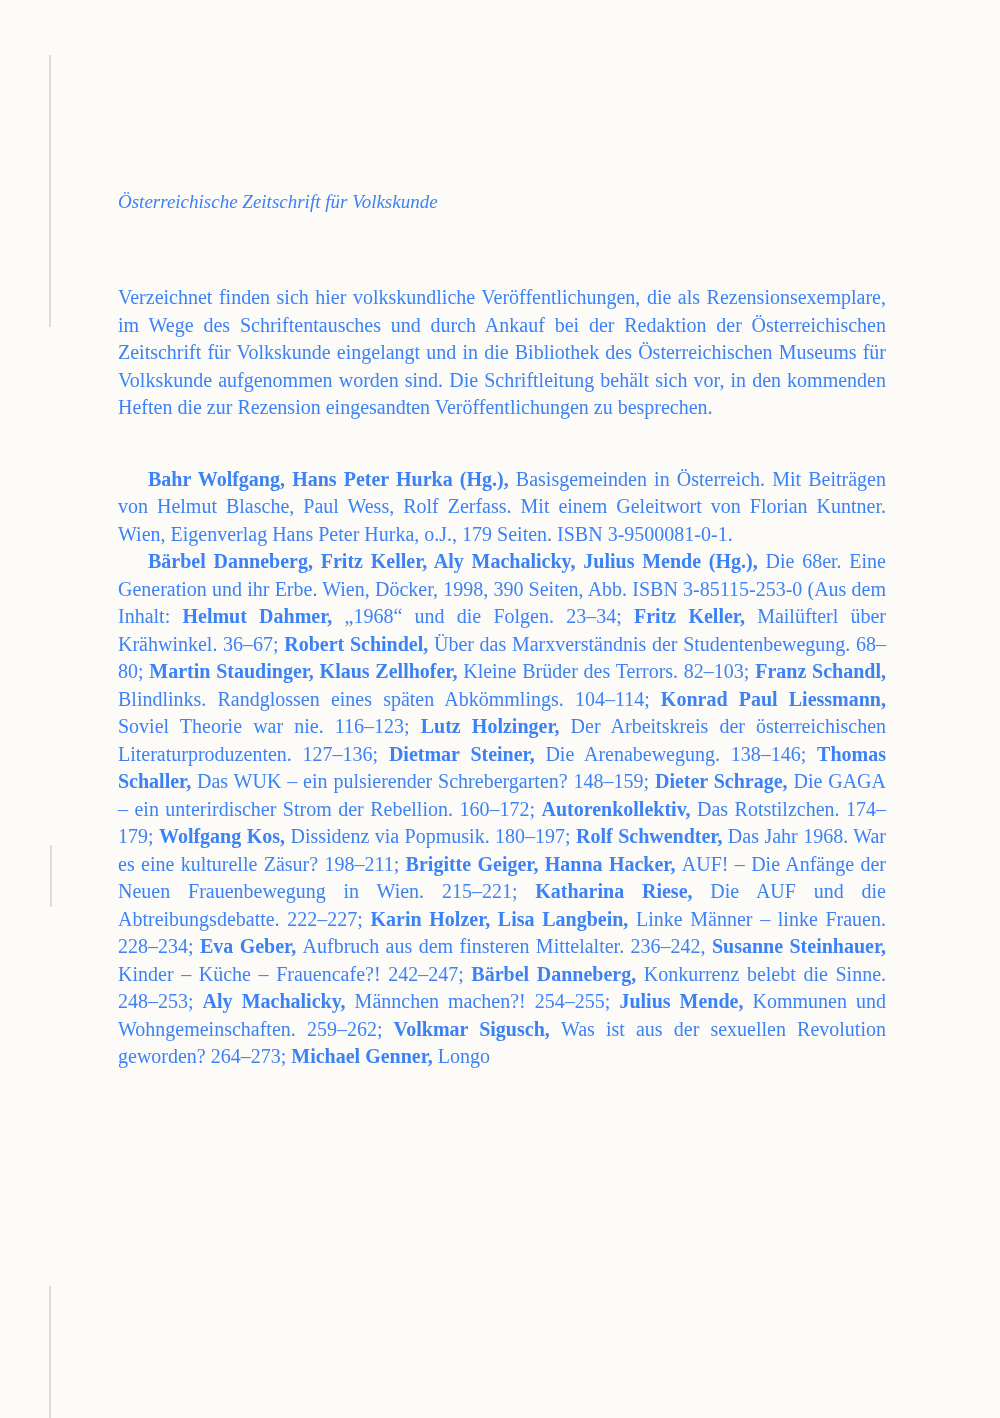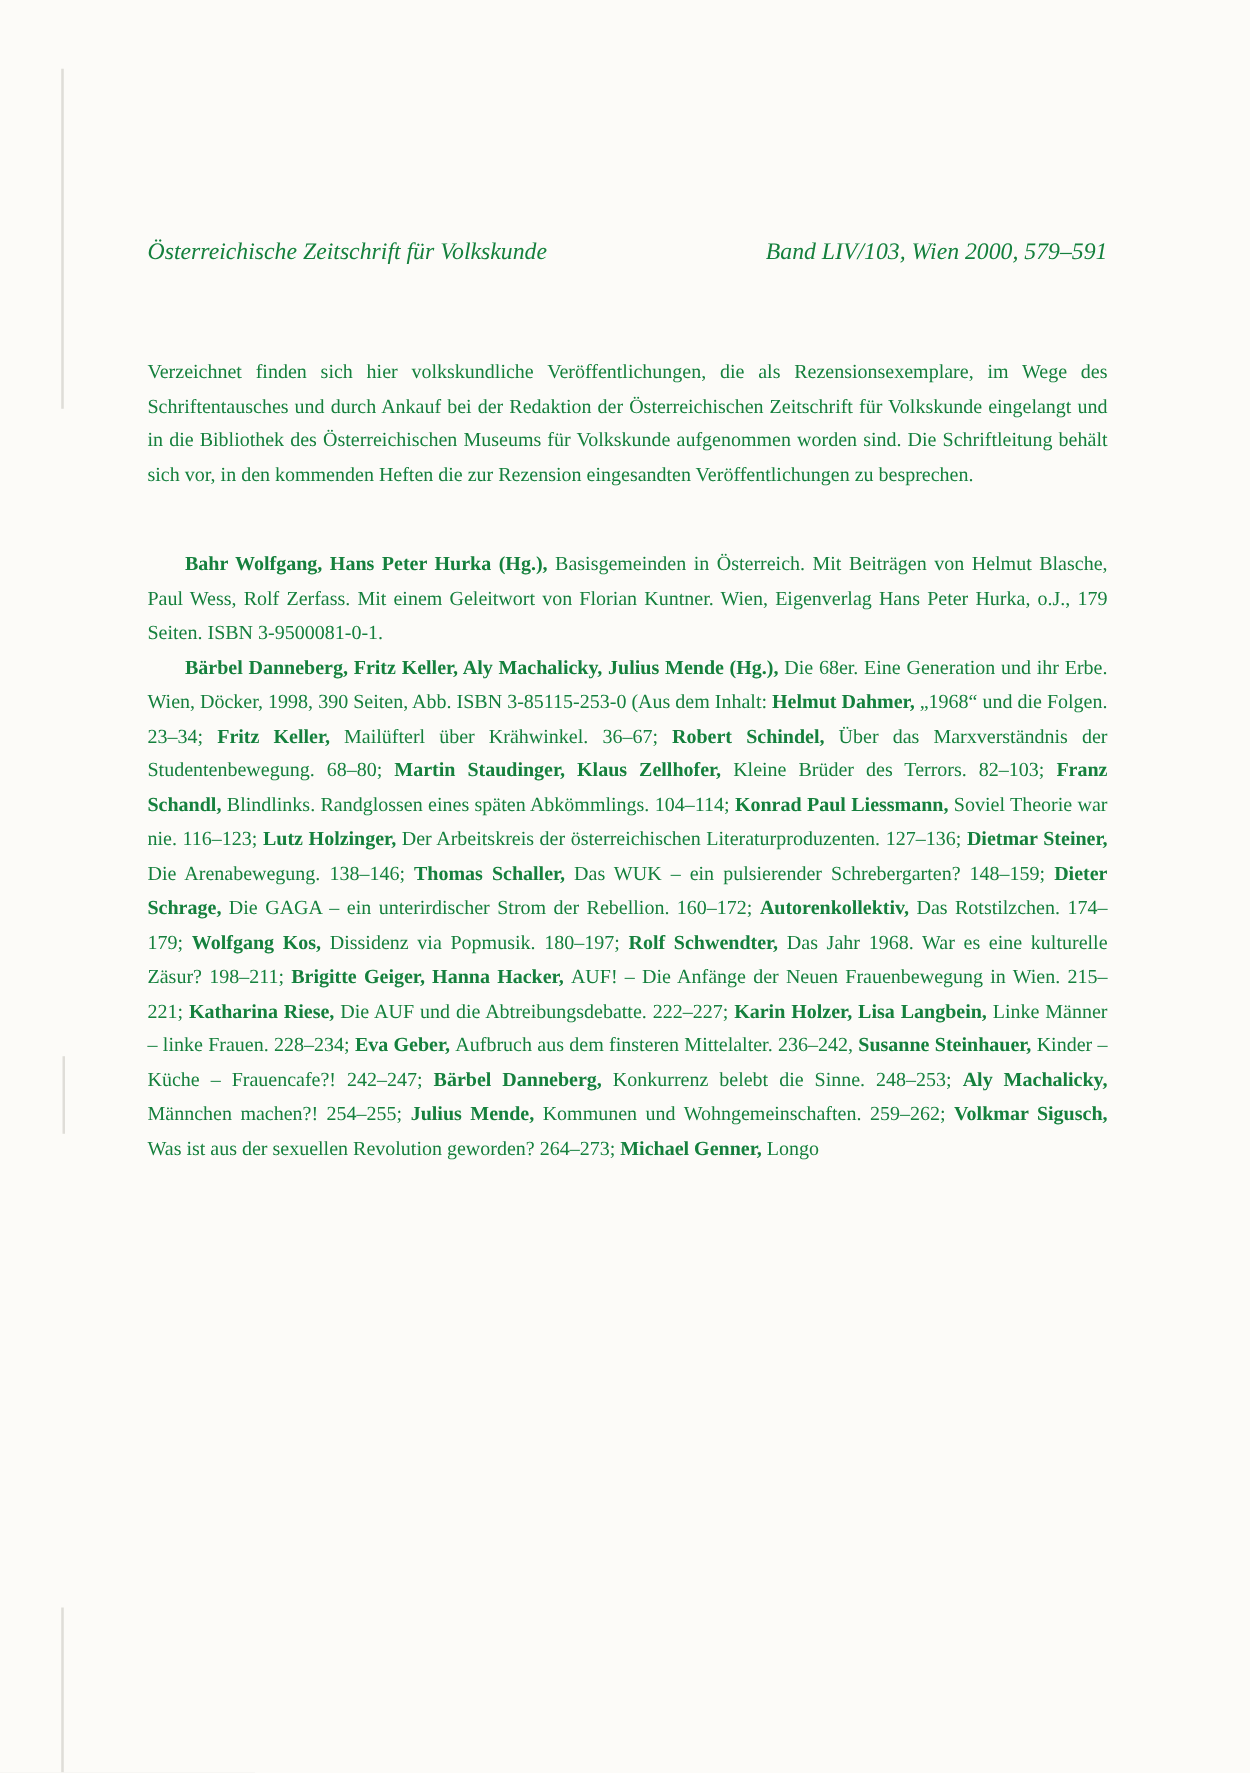--- a/index.html
+++ b/index.html
@@ -7,21 +7,21 @@
     padding: 0;
     background: #f4f3f0;
   }
   .scan {
     position: relative;
     width: 1000px;
     height: 1418px;
     margin: 0 auto;
     background: #fcfbf8;
     overflow: hidden;
-    color: #15803d;
+    color: #3b82f6;
     font-family: "Liberation Serif", "DejaVu Serif", serif;
   }
   
   .artifact {
     position: absolute;
     width: 2px;
     background: #cfcdc6;
     opacity: 0.65;
   }
   .artifact.a1 { left: 49px; top: 55px;  height: 272px; }
@@ -48,21 +48,21 @@
   h1.title {
     margin: 52px 0 0 0;
     text-align: center;
     font-size: 25px;
     font-weight: bold;
     letter-spacing: 0.3px;
     line-height: 30px;
   }
 
   .body-text {
-    font-size: 16px;
+    font-size: 20px;
     line-height: 27.5px;
     text-align: justify;
   }
 
   p.intro {
     margin: 70px 0 0 0;
   }
 
   .entries {
     margin-top: 44px;
@@ -79,21 +79,20 @@
 <div class="scan">
 
   <div class="artifact a1"></div>
   <div class="artifact a2"></div>
   <div class="artifact a3"></div>
 
   <div class="page">
 
     <header class="running-head">
       <span class="journal">Österreichische Zeitschrift für Volkskunde</span>
-      <span class="issue">Band LIV/103, Wien 2000, 579–591</span>
     </header>
 
 
     <p class="intro body-text">Verzeichnet finden sich hier volkskundliche Veröffentlichungen, die als Rezensionsexemplare, im Wege des Schriftentausches und durch Ankauf bei der Redaktion der Österreichischen Zeitschrift für Volkskunde eingelangt und in die Bibliothek des Österreichischen Museums für Volkskunde aufgenommen worden sind. Die Schriftleitung behält sich vor, in den kommenden Heften die zur Rezension eingesandten Veröffentlichungen zu besprechen.</p>
 
     <section class="entries body-text">
       <p class="entry"><b>Bahr Wolfgang, Hans Peter Hurka (Hg.), </b><span>Basisgemeinden in Österreich. Mit Beiträgen von Helmut Blasche, Paul Wess, Rolf Zerfass. Mit einem Geleitwort von Florian Kuntner. Wien, Eigenverlag Hans Peter Hurka, o.J., 179 Seiten. ISBN 3-9500081-0-1.</span></p>
       <p class="entry"><b>Bärbel Danneberg, Fritz Keller, Aly Machalicky, Julius Mende (Hg.), </b><span>Die 68er. Eine Generation und ihr Erbe. Wien, Döcker, 1998, 390 Seiten, Abb. ISBN 3-85115-253-0 (Aus dem Inhalt: </span><b>Helmut Dahmer, </b><span>„1968“ und die Folgen. 23–34; </span><b>Fritz Keller, </b><span>Mailüfterl über Krähwinkel. 36–67; </span><b>Robert Schindel, </b><span>Über das Marxverständnis der Studentenbewegung. 68–80; </span><b>Martin Staudinger, Klaus Zellhofer, </b><span>Kleine Brüder des Terrors. 82–103; </span><b>Franz Schandl, </b><span>Blindlinks. Randglossen eines späten Abkömmlings. 104–114; </span><b>Konrad Paul Liessmann, </b><span>Soviel Theorie war nie. 116–123; </span><b>Lutz Holzinger, </b><span>Der Arbeitskreis der österreichischen Literaturproduzenten. 127–136; </span><b>Dietmar Steiner, </b><span>Die Arenabewegung. 138–146; </span><b>Thomas Schaller, </b><span>Das WUK – ein pulsierender Schrebergarten? 148–159; </span><b>Dieter Schrage, </b><span>Die GAGA – ein unterirdischer Strom der Rebellion. 160–172; </span><b>Autorenkollektiv, </b><span>Das Rotstilzchen. 174–179; </span><b>Wolfgang Kos, </b><span>Dissidenz via Popmusik. 180–197; </span><b>Rolf Schwendter, </b><span>Das Jahr 1968. War es eine kulturelle Zäsur? 198–211; </span><b>Brigitte Geiger, Hanna Hacker, </b><span>AUF! – Die Anfänge der Neuen Frauenbewegung in Wien. 215–221; </span><b>Katharina Riese, </b><span>Die AUF und die Abtreibungsdebatte. 222–227; </span><b>Karin Holzer, Lisa Langbein, </b><span>Linke Männer – linke Frauen. 228–234; </span><b>Eva Geber, </b><span>Aufbruch aus dem finsteren Mittelalter. 236–242, </span><b>Susanne Steinhauer, </b><span>Kinder – Küche – Frauencafe?! 242–247; </span><b>Bärbel Danneberg, </b><span>Konkurrenz belebt die Sinne. 248–253; </span><b>Aly Machalicky, </b><span>Männchen machen?! 254–255; </span><b>Julius Mende, </b><span>Kommunen und Wohngemeinschaften. 259–262; </span><b>Volkmar Sigusch, </b><span>Was ist aus der sexuellen Revolution geworden? 264–273; </span><b>Michael Genner, </b><span>Longo</span></p>
     </section>
 

